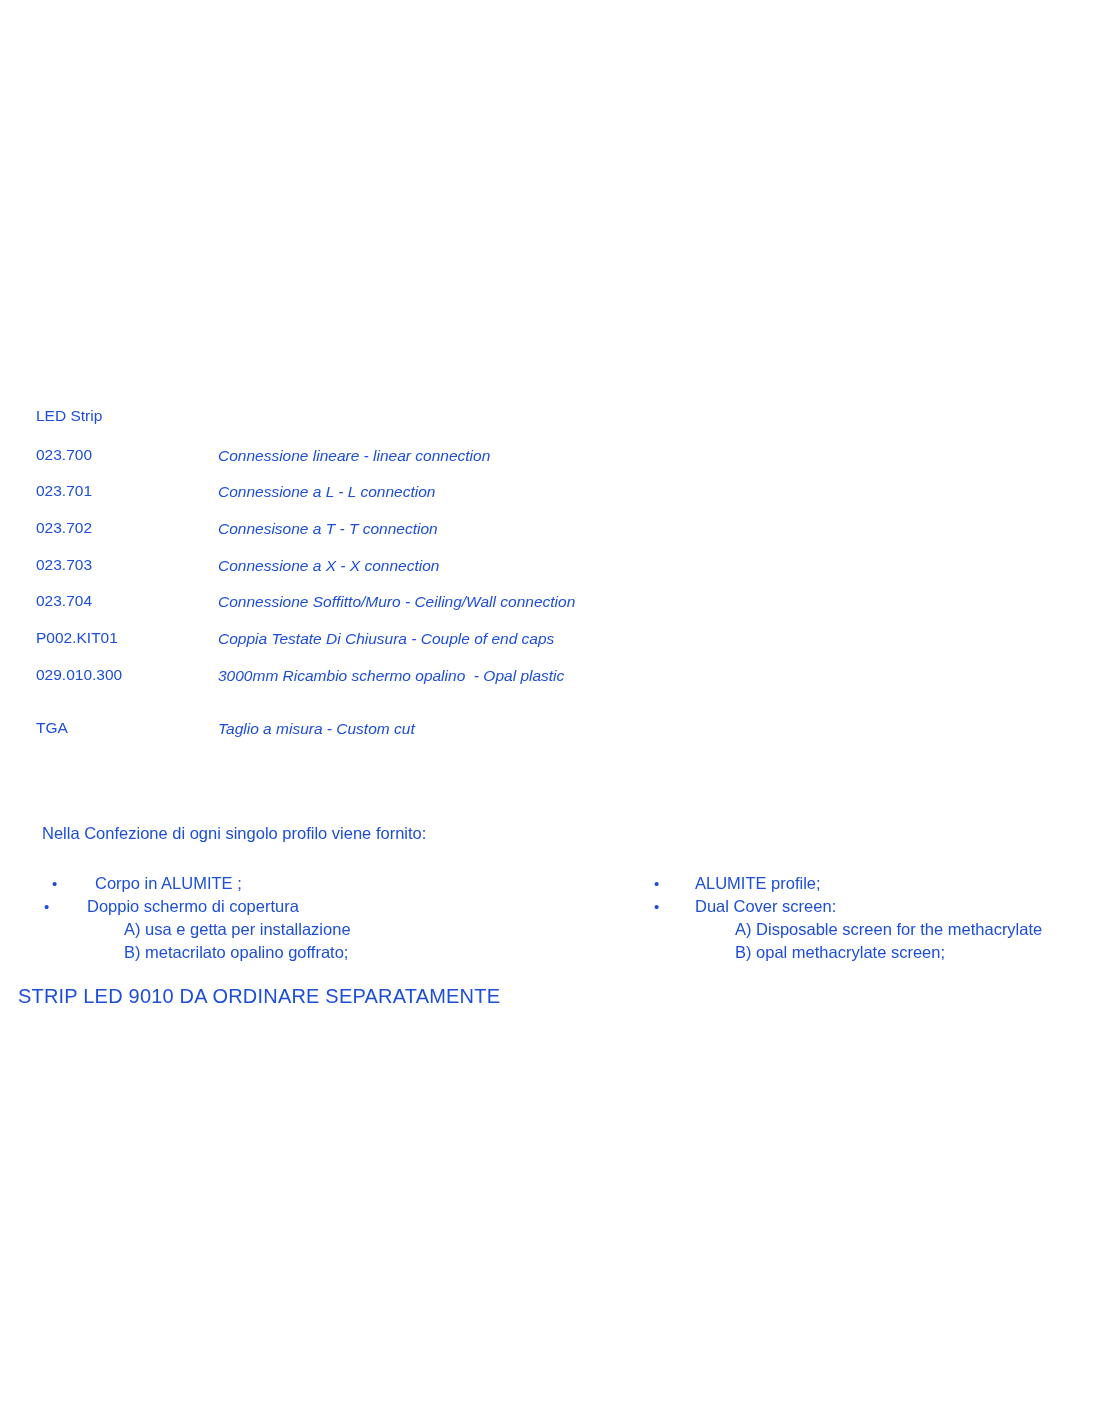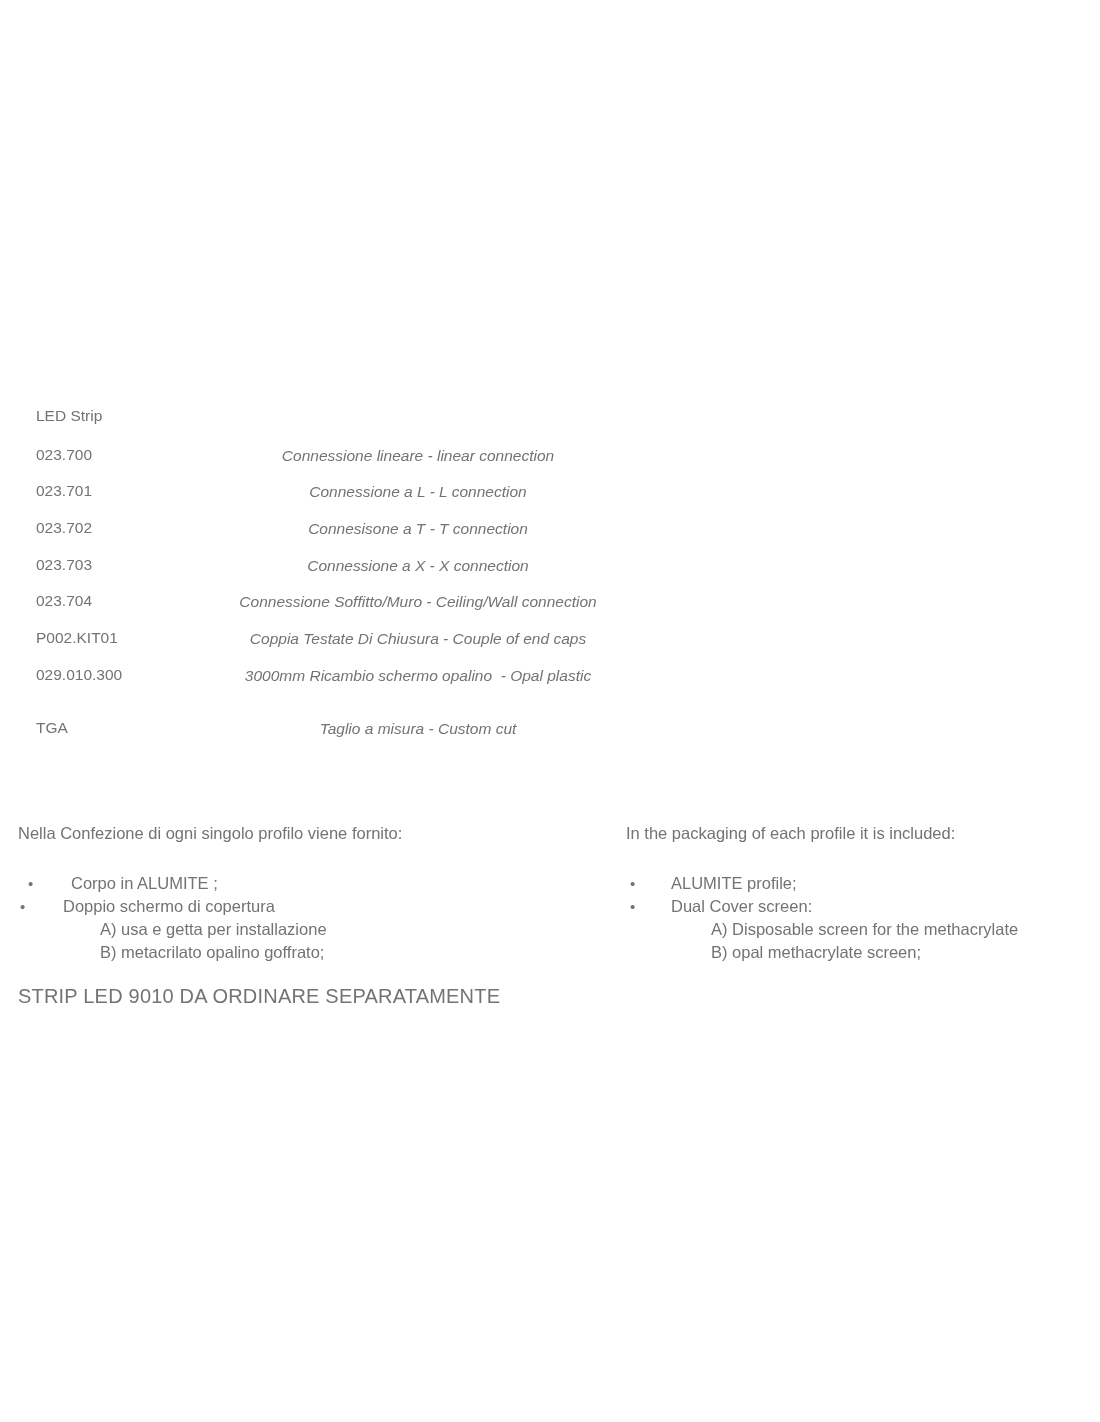--- a/index.html
+++ b/index.html
@@ -6,21 +6,21 @@
     margin: 0;
     padding: 0;
     background: #ffffff;
   }
   .page {
     position: relative;
     width: 1100px;
     height: 1422px;
     background: #ffffff;
     font-family: "Liberation Sans", "DejaVu Sans", sans-serif;
-    color: #737373;
+    color: #1d4ed8;
     overflow: hidden;
   }
   
   .section-label {
     position: absolute;
     left: 36px;
     top: 407px;
     font-size: 15.5px;
   }
   .parts-table {
@@ -39,28 +39,28 @@
   .prow .desc {
     position: absolute;
     left: 182px; top: 0;
     width: 400px;
     font-style: italic;
   }
   .desc-line {
     display: block;
     line-height: 19.5px;
     white-space: pre-wrap;
-    text-align: center;
   }
   
   .pline {
     position: absolute;
     font-size: 16.5px;
     line-height: 23px;
     white-space: pre-wrap;
+    margin-left: 24px;
   }
   .bullet-row { white-space: nowrap; }
   .bullet {
     display: inline-block;
     font-size: 15px;
     vertical-align: baseline;
   }
   .bw-it { width: 43px; }
   .bw-en { width: 41px; }
   .note {
@@ -148,21 +148,20 @@
 
   <div class="pline bullet-row" style="left:28px; top:872px"><span class="bullet bw-it">•</span><span>Corpo in ALUMITE ;</span></div>
 
   <div class="pline bullet-row" style="left:20px; top:895px"><span class="bullet bw-it">•</span><span>Doppio schermo di copertura</span></div>
 
   <div class="pline" style="left:100px; top:918px">A) usa e getta per installazione</div>
   <div class="pline" style="left:100px; top:941px">B) metacrilato opalino goffrato;</div>
 
   <div class="note" style="left:18px; top:985px">STRIP LED 9010 DA ORDINARE SEPARATAMENTE</div>
 
-  <div class="pline" style="left:626px; top:822px">In the packaging of each profile it is included:</div>
 
   <div class="pline bullet-row" style="left:630px; top:872px"><span class="bullet bw-en">•</span><span>ALUMITE profile;</span></div>
 
   <div class="pline bullet-row" style="left:630px; top:895px"><span class="bullet bw-en">•</span><span>Dual Cover screen:</span></div>
 
   <div class="pline" style="left:711px; top:918px">A) Disposable screen for the methacrylate</div>
   <div class="pline" style="left:711px; top:941px">B) opal methacrylate screen;</div>
 
 
 </div>

